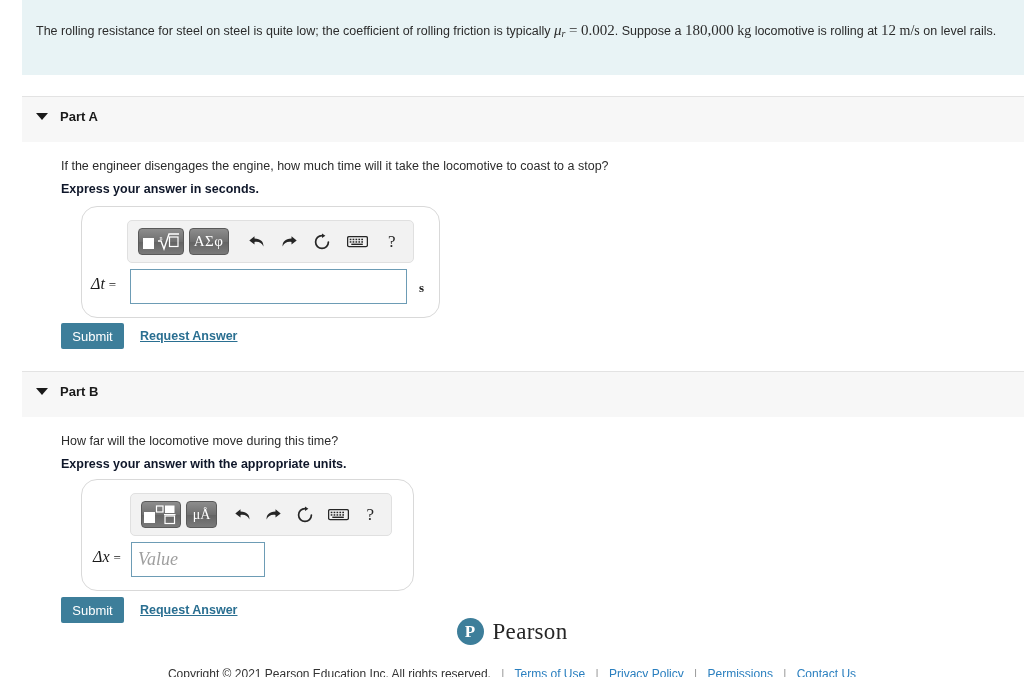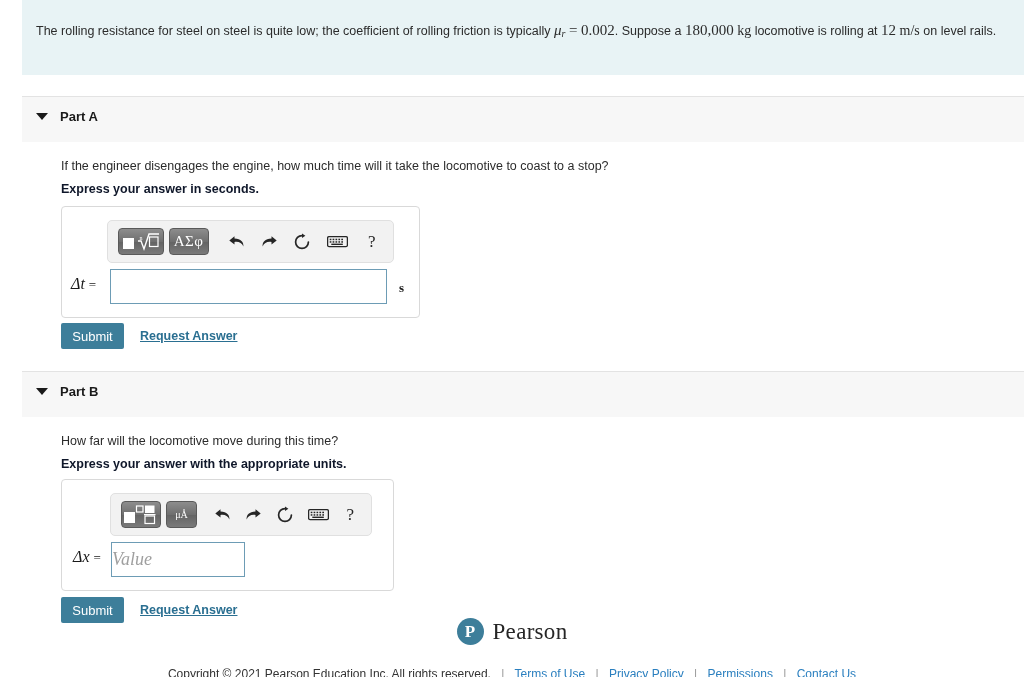--- a/index.html
+++ b/index.html
@@ -104,23 +104,24 @@
     font-size: 12.5px;
     font-weight: bold;
     color: #0f172a;
     white-space: nowrap;
   }
 
   
   .answer-box {
     position: absolute;
     border: 1px solid #d9d9d9;
-    border-radius: 4px;
+    border-radius: 16px;
     background: #ffffff;
     box-sizing: border-box;
+    margin-left: 20px;
   }
   .toolbar {
     position: absolute;
     background: #f2f2f2;
     border: 1px solid #e0e0e0;
     border-radius: 5px;
     box-sizing: border-box;
     display: flex;
     align-items: center;
   }
@@ -136,21 +137,21 @@
     box-sizing: border-box;
   }
   .tb-btn.greek {
     font-family: "Liberation Serif", serif;
     font-size: 15px;
     width: 42px;
     letter-spacing: 0.5px;
   }
   .tb-btn.units {
     font-family: "Liberation Serif", serif;
-    font-size: 10px;
+    font-size: 14px;
     width: 34px;
   }
   .tb-btn.tmpl { width: 48px; }
   .tb-icon {
     display: flex;
     align-items: center;
     justify-content: center;
     color: #262626;
     background: transparent;
     border: none;
@@ -166,21 +167,21 @@
   }
   .ans-input {
     position: absolute;
     border: 1px solid #6d9cb5;
     background: #ffffff;
     box-sizing: border-box;
     font-family: "Liberation Serif", serif;
     font-style: italic;
     font-size: 18px;
     color: #9a9a9a;
-    padding-left: 0;
+    padding-left: 6px;
     outline: none;
   }
   .ans-input::placeholder {
     color: #9f9f9f;
     font-family: "Liberation Serif", serif;
     font-style: italic;
     opacity: 1;
   }
   .unit-suffix {
     position: absolute;

